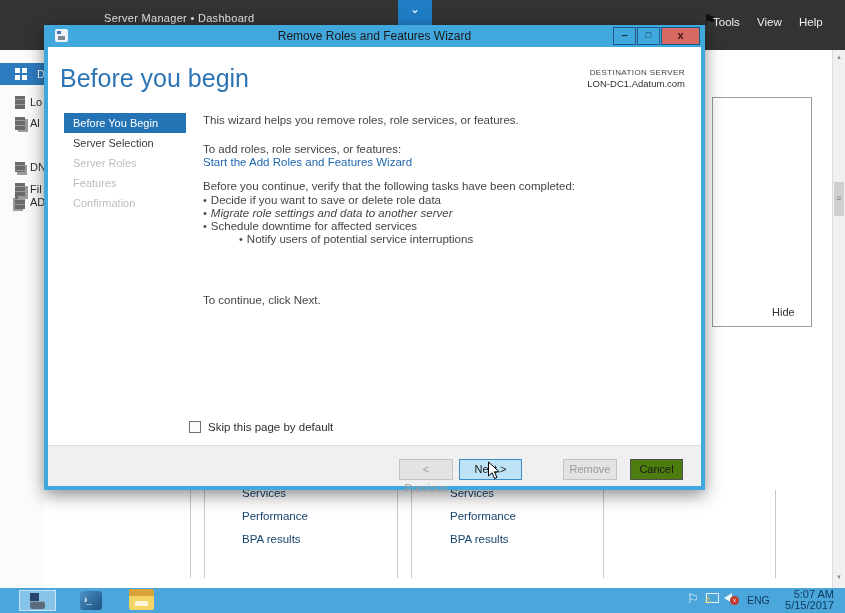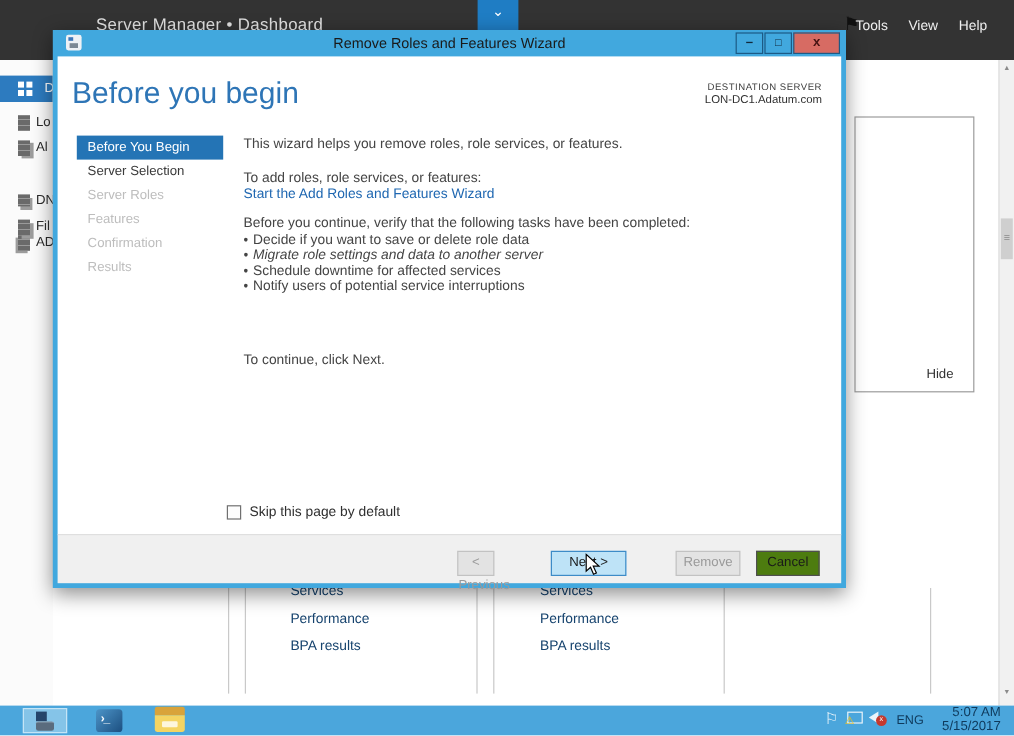--- a/index.html
+++ b/index.html
@@ -7,21 +7,21 @@
               font-family:"Liberation Sans", sans-serif; }
   body { position:relative; }
   .abs { position:absolute; }
 
   
   #topbar { left:0; top:0; width:845px; height:50px; background:#333333; z-index:1; }
   .navcircle { border-radius:50%; border:2px solid #8d8d8d; color:#9d9d9d;
                display:flex; align-items:center; justify-content:center; }
   #backbtn { left:10px; top:6px; width:34px; height:34px; font-size:17px; }
   #fwdbtn  { left:46px; top:9px; width:28px; height:28px; font-size:14px; border-color:#6f6f6f; }
-  #breadcrumb { left:80px; top:12px; font-size:14px; color:#e2e2e2; letter-spacing:.3px; white-space:nowrap; }
+  #breadcrumb { left:104px; top:12px; font-size:11px; color:#e2e2e2; letter-spacing:.3px; white-space:nowrap; }
   #notifbtn { left:398px; top:0; width:34px; height:26px; background:#1f7dc4; color:#fff;
               text-align:center; font-size:12px; line-height:18px; }
   #topflag { left:703px; top:11px; color:#101010; font-size:15px; }
   .menuitem { top:16px; font-size:11.5px; color:#f0f0f0; }
   #menu-tools { left:713px; } #menu-view { left:757px; } #menu-help { left:799px; }
 
   
   #leftnav { left:0; top:50px; width:44px; height:538px; background:#fbfbfb; overflow:hidden; z-index:1; }
   .navrow { position:absolute; left:0; width:44px; height:22px; display:flex; align-items:center;
             white-space:nowrap; font-size:11px; color:#2b2b2b; }
@@ -95,21 +95,21 @@
   .btxt { position:absolute; left:155px; font-size:11.5px; color:#444; white-space:nowrap; }
   .task .bul { font-size:11px; margin-right:4px; color:#444; }
   #addlink { color:#1f67b1; }
 
   #skipbox { position:absolute; left:141px; top:374px; width:12px; height:12px; background:#fcfcfc; border:1px solid #707070; }
   #skiplabel { position:absolute; left:160px; top:374px; font-size:11.5px; color:#2f2f2f; }
 
   #graybar { position:absolute; left:4px; top:420px; width:653px; height:41px; background:#f0f0f0; border-top:1px solid #dfdfdf; }
   .wbtn { position:absolute; top:13px; height:21px; font-size:11px; text-align:center; line-height:19px; }
   .wbtn.dis { background:#e3e3e3; border:1px solid #c2c2c2; color:#9a9a9a; }
-  #btn-prev { left:333px; width:31px;text-align:center; }
+  #btn-prev { left:351px; width:54px;text-align:center; }
   #btn-next { left:411px; width:63px; background:#bee3f7; border:1px solid #3d8bc7; color:#1a1a1a; }
   #btn-remove { left:515px; width:54px; }
   #btn-cancel { left:582px; width:53px; background:#4d7c0f; border:1px solid #4f4f4f; color:#1a1a1a; }
 
   #cursor { left:487px; top:461px; z-index:20; }
 </style>
 </head>
 <body>
 
 <div id="topbar" class="abs"></div>
@@ -215,31 +215,30 @@
       <div id="destlabel">DESTINATION SERVER</div>
       <div id="destserver">LON-DC1.Adatum.com</div>
     </div>
 
     <div id="steps">
       <div class="step on">Before You Begin</div>
       <div class="step av">Server Selection</div>
       <div class="step">Server Roles</div>
       <div class="step">Features</div>
       <div class="step">Confirmation</div>
-      <div class="step">Results</div>
     </div>
 
     <div class="btxt" style="top:67px;">This wizard helps you remove roles, role services, or features.</div>
     <div class="btxt" style="top:96px;">To add roles, role services, or features:</div>
     <div class="btxt" id="addlink" style="top:109px;">Start the Add Roles and Features Wizard</div>
     <div class="btxt" style="top:133px;">Before you continue, verify that the following tasks have been completed:</div>
     <div class="btxt task" style="top:147px;"><span class="bul">•</span><span>Decide if you want to save or delete role data</span></div>
     <div class="btxt task" style="top:160px;font-style:italic;"><span class="bul">•</span><span>Migrate role settings and data to another server</span></div>
     <div class="btxt task" style="top:173px;"><span class="bul">•</span><span>Schedule downtime for affected services</span></div>
-    <div class="btxt task" style="top:186px;"><span class="bul">•</span><span>Notify users of potential service interruptions</span></div>
+    <div class="btxt task" style="top:186px;margin-left:36px;"><span class="bul">•</span><span>Notify users of potential service interruptions</span></div>
     <div class="btxt" style="top:247px;">To continue, click Next.</div>
 
     <div id="skipbox"></div>
     <div id="skiplabel">Skip this page by default</div>
   </div>
 
   <div id="graybar">
     <div id="btn-prev" class="wbtn dis">&lt; Previous</div>
     <div id="btn-next" class="wbtn">Next &gt;</div>
     <div id="btn-remove" class="wbtn dis">Remove</div>

